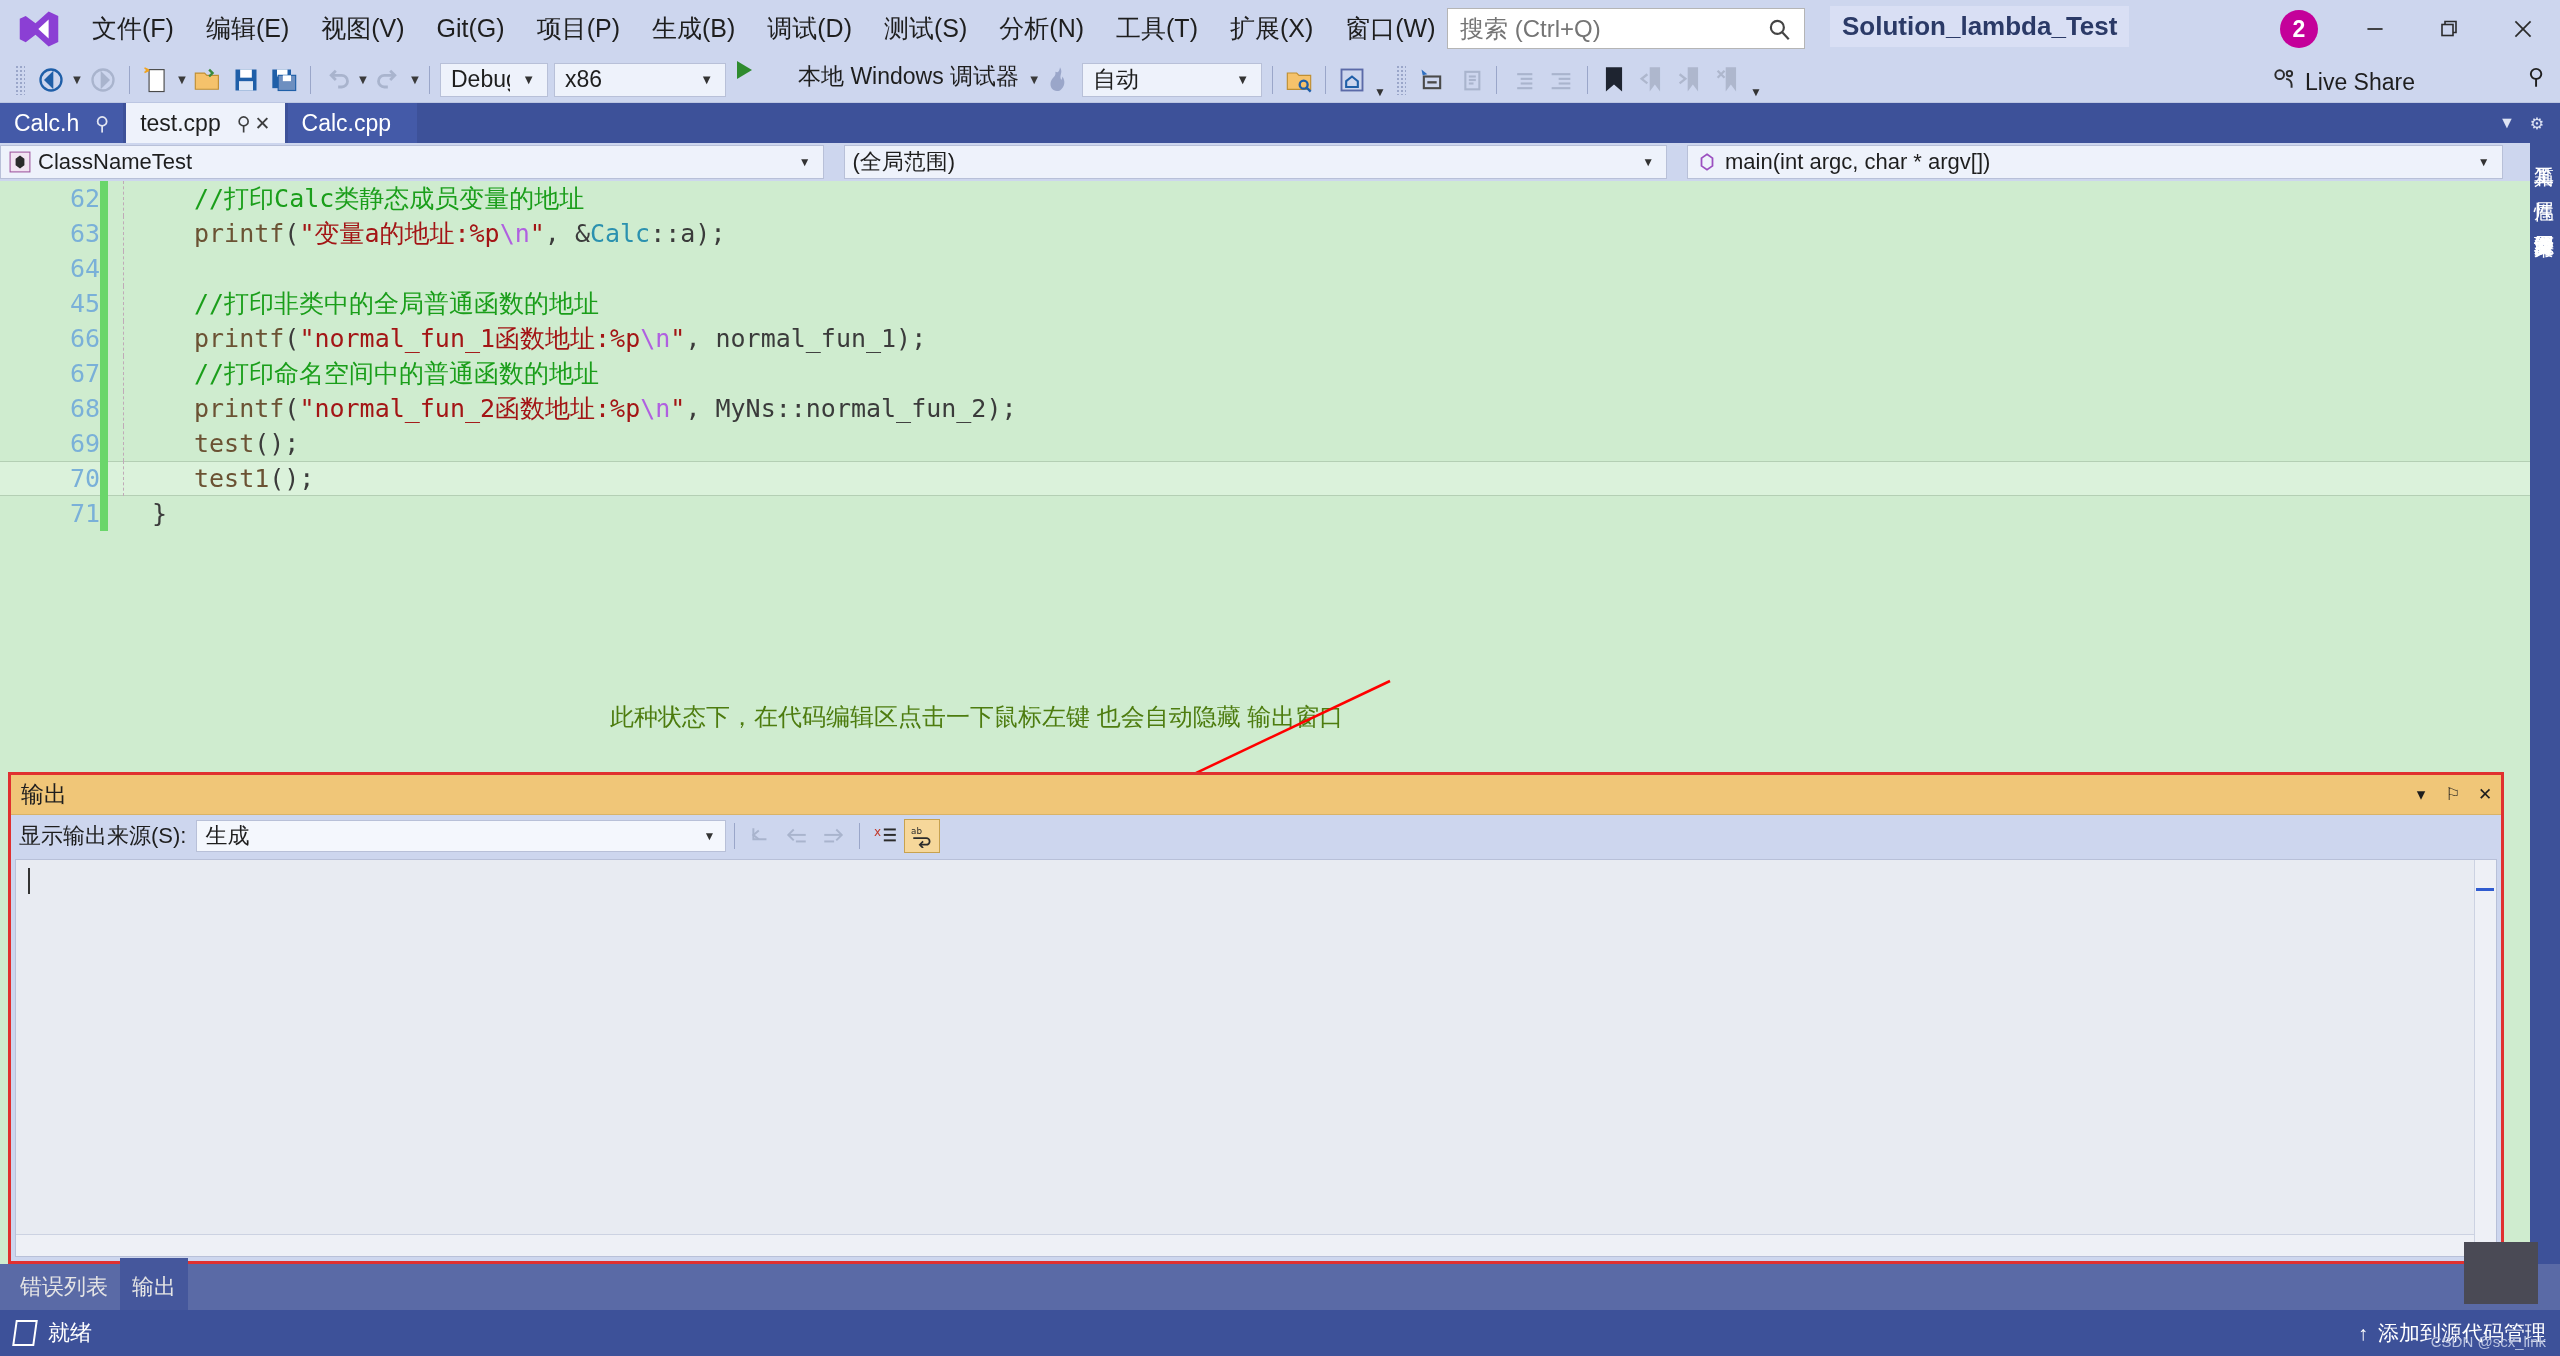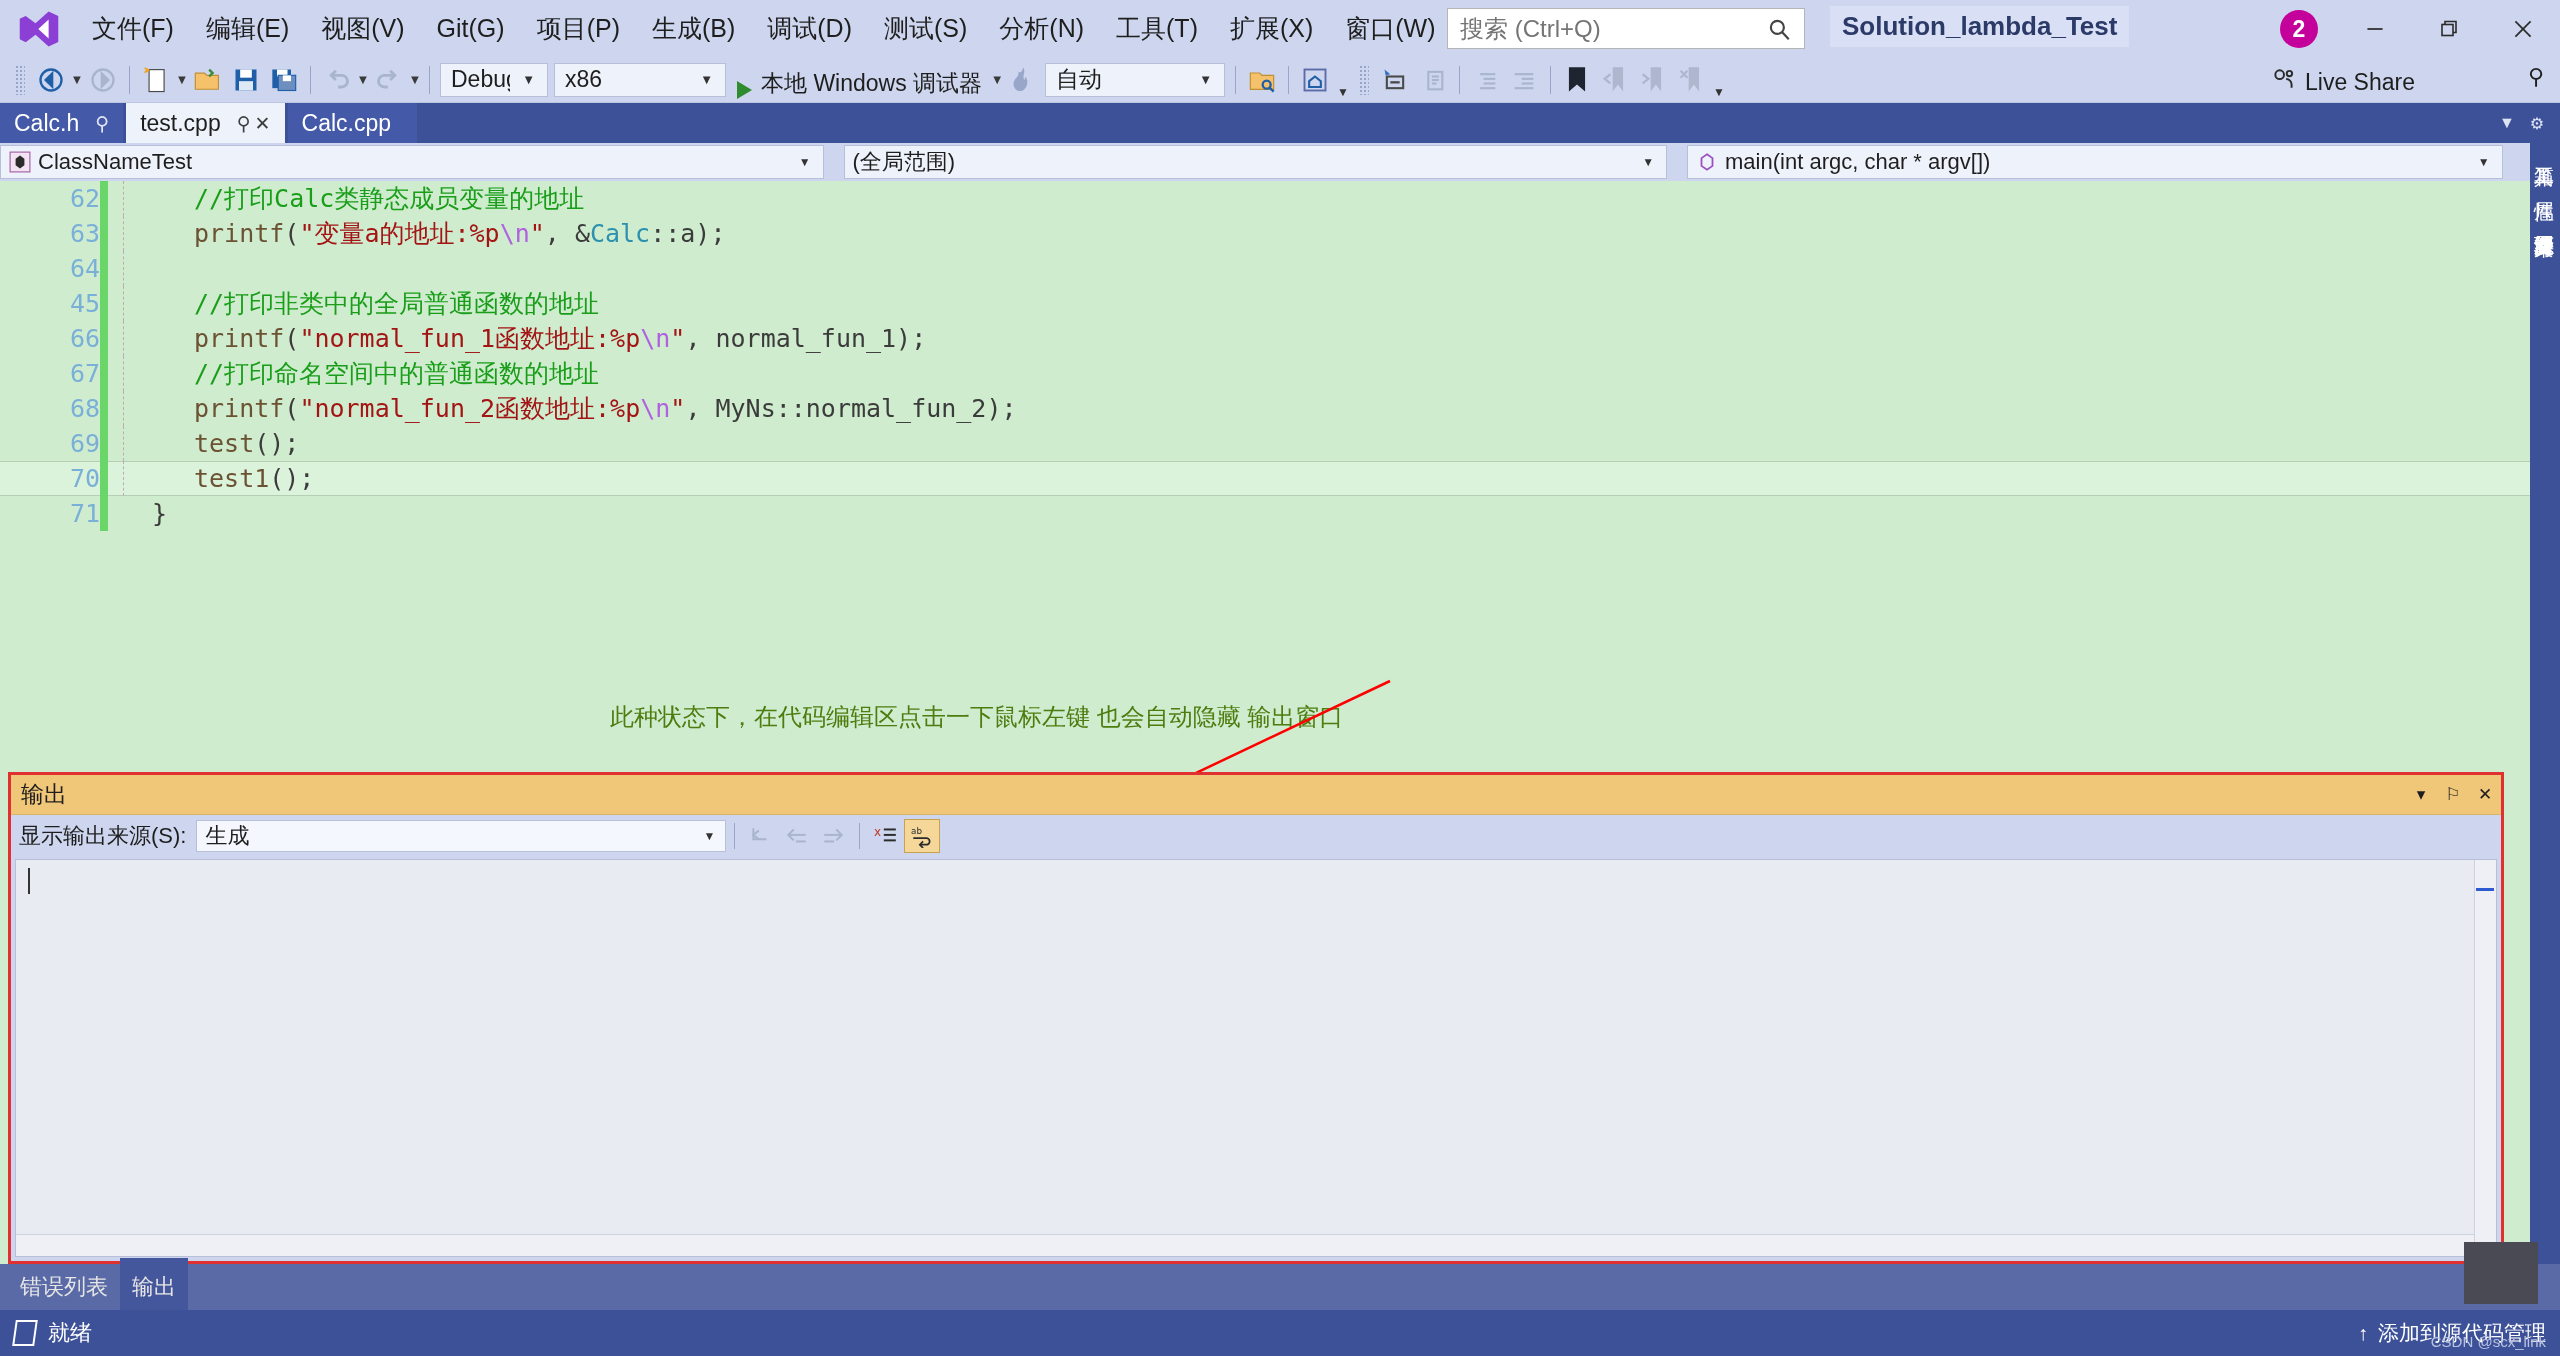--- a/index.html
+++ b/index.html
@@ -105,23 +105,23 @@
     font-size: 23px; color: #1e1e1e;
     padding-left: 10px; margin: 0 3px;
     position: relative; cursor: default;
   }
   .combo .cval { flex: 1; white-space: nowrap; overflow: hidden; }
   .combo .carrow { font-size: 13px; color: #333; padding: 0 12px; }
   .combo-debug { width: 108px; }
   .combo-plat { width: 172px; justify-content: center; }
   .combo-auto { width: 180px; }
   .run-btn {
-    height: 38px; display: flex; align-items: flex-end;
+    height: 38px; display: flex; align-items: flex-start;
     padding: 0 8px; font-size: 23px; color: #1e1e1e;
-    white-space: nowrap; cursor: default;
+    white-space: nowrap; cursor: default; gap: 37px;
   }
   .play-tri {
     width: 0; height: 0;
     border-left: 15px solid #2e8b2e;
     border-top: 9px solid transparent;
     border-bottom: 9px solid transparent;
     margin-right: 9px;
   }
   .overflow-chev {
     display: flex; flex-direction: column; align-items: center;

